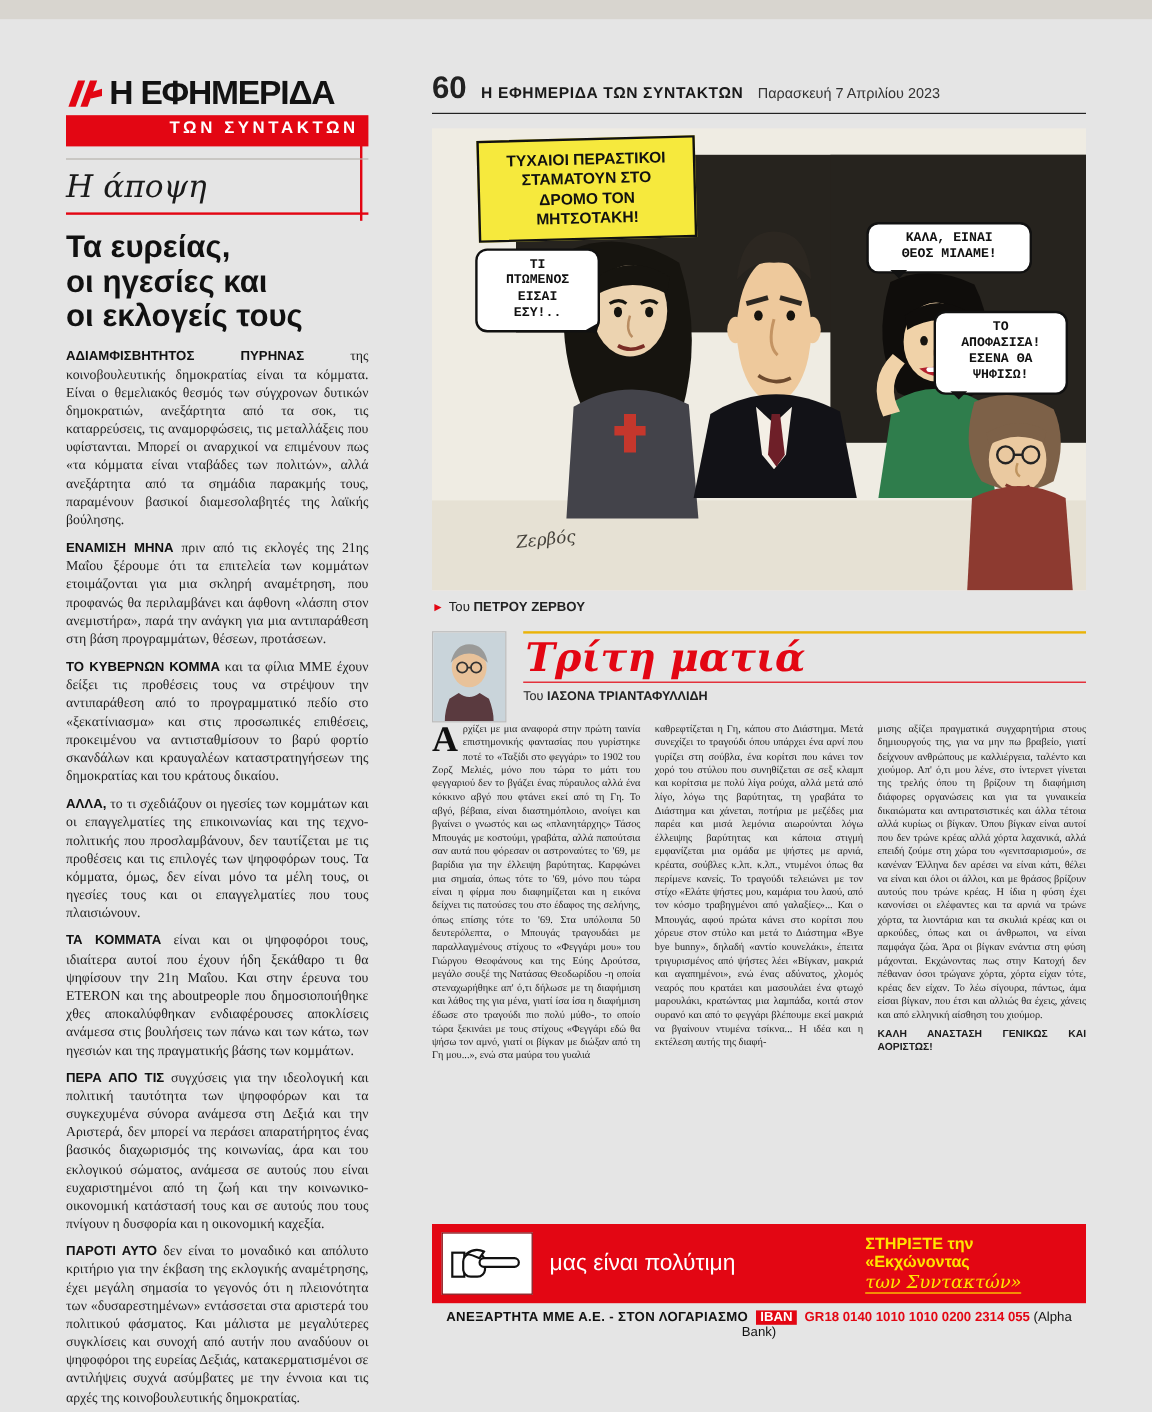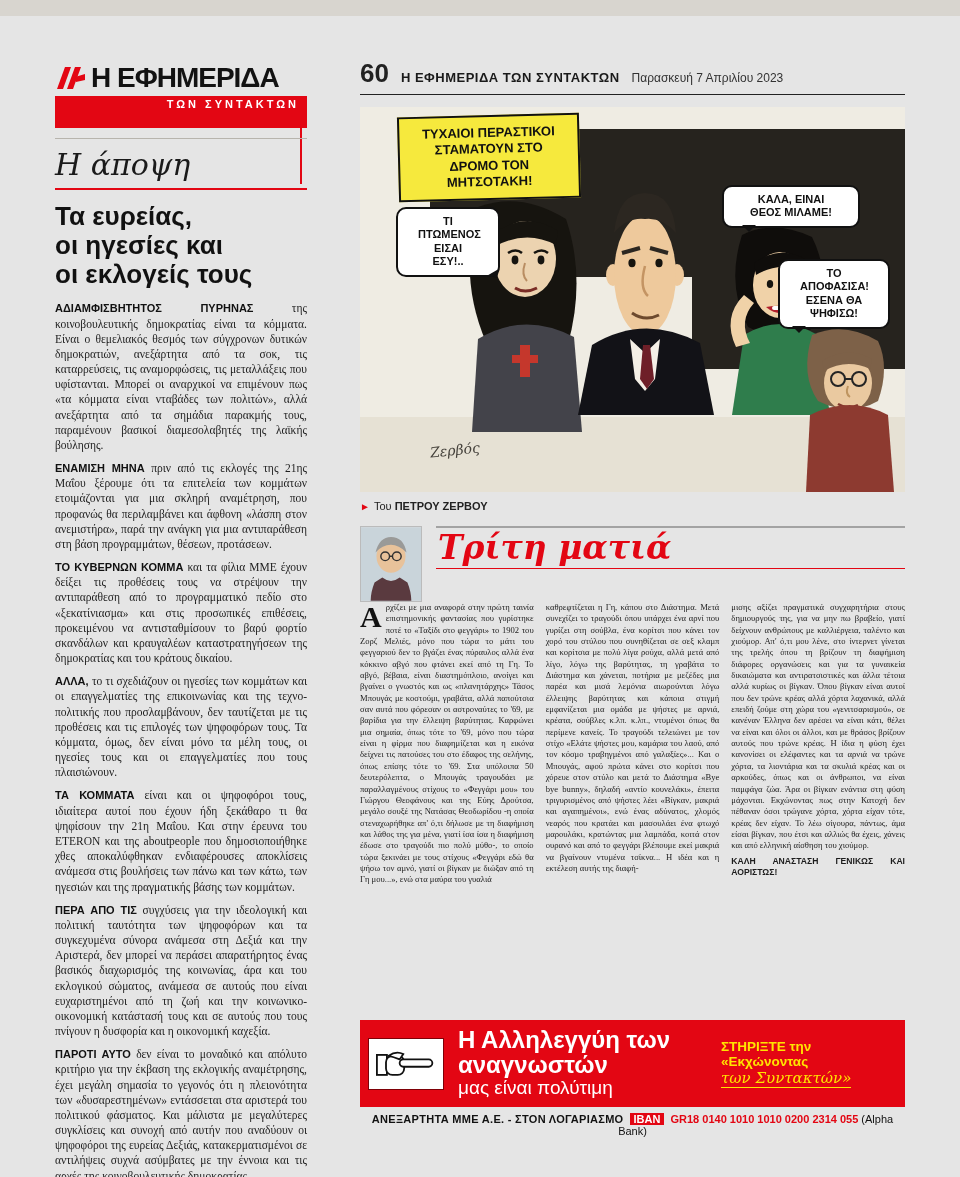--- a/index.html
+++ b/index.html
@@ -4,65 +4,65 @@
 <style>
   * { margin:0; padding:0; box-sizing:border-box; }
   body { background:#d8d5cf; font-family:"Liberation Sans", sans-serif; }
   .page { position:relative; width:960px; height:1177px; background:#e5e5e5; margin:16px auto; overflow:hidden; }
 
   
   .left-col { position:absolute; left:55px; top:46px; width:252px; }
   .logo { }
   .logo-top { display:flex; align-items:center; gap:6px; }
   .logo-line1 { font-size:28px; font-weight:800; letter-spacing:-1px; color:#121212; }
-  .logo-bar { margin-top:2px; background:#e30613; color:#fff; font-size:11px; font-weight:700;
-              letter-spacing:3px; text-align:right; padding:2px 8px 18px 0; }
+  .logo-bar { margin-top:2px; background:#e30613; color:#fff; font-size:14px; font-weight:700;
+              letter-spacing:3px; text-align:right; padding:2px 8px 8px 0; }
   .logo-rule { border:none; border-top:1px solid #b7b4ad; margin:10px 0 8px 0; }
-  .opinion-head { font-family:"DejaVu Serif", serif; font-style:italic; font-size:30px; color:#1a1a1a;
+  .opinion-head { font-family:"DejaVu Serif", serif; font-style:italic; font-size:26px; color:#1a1a1a;
                   padding-bottom:6px; border-bottom:2px solid #e30613; margin-bottom:12px; }
   .opinion-vline { position:absolute; left:300px; top:102px; width:2px; height:66px; background:#e30613; }
   .opinion-title { font-size:26px; font-weight:800; line-height:1.12; color:#111; white-space:pre-line;
                    margin-bottom:12px; }
   .op-para { font-family:"Liberation Serif", serif; font-size:11.5px; line-height:1.32; color:#1e1e1e;
              text-align:justify; margin-bottom:8px; }
   .op-lead { font-family:"Liberation Sans", sans-serif; font-weight:700; font-size:11px; color:#111; }
 
   
   .right-col { position:absolute; left:360px; top:42px; width:545px; }
   .page-head { display:flex; align-items:baseline; gap:12px; border-bottom:1.5px solid #222; padding-bottom:5px; }
   .page-num { font-size:26px; font-weight:700; color:#222; }
   .page-masthead { font-size:13px; font-weight:800; letter-spacing:.5px; color:#1a1a1a; }
   .page-date { font-size:12px; color:#333; }
 
   
   .cartoon { position:relative; margin-top:12px; width:545px; height:385px; background:#efece3; overflow:hidden; }
   .cartoon svg.cartoon-art { position:absolute; inset:0; width:100%; height:100%; }
   .bubble { position:absolute; background:#fff; border:2px solid #111; border-radius:10px;
-            padding:6px 20px; font-weight:700; font-size:11px; line-height:1.22; text-align:center; color:#111; z-index:3; }
+            padding:6px 20px; font-weight:700; font-size:11px; line-height:1.22; text-align:center; color:#111; z-index:3;font-family:Liberation Mono, monospace; }
   .bubble:after { content:""; position:absolute; width:0; height:0; border:7px solid transparent; }
   .bubble-left { left:36px; top:100px; width:104px; }
   .bubble-left:after { border-top-color:#111; right:-6px; bottom:-10px; transform:rotate(-30deg); }
   .bubble-rt { left:362px; top:78px; width:138px; }
   .bubble-rt:after { border-top-color:#111; left:18px; bottom:-13px; }
   .bubble-rb { left:418px; top:152px; width:112px;text-align:center; }
   .bubble-rb:after { border-top-color:#111; left:12px; bottom:-13px; }
   .shout { position:absolute; left:38px; top:8px; width:182px; background:#f6e93d; border:2px solid #111;
            font-weight:800; font-size:13px; line-height:1.25; text-align:center; color:#111;
            padding:8px 10px; transform:rotate(-1.5deg); z-index:3; }
   .cartoon-sign { position:absolute; left:70px; bottom:34px; font-family:"DejaVu Serif", serif;
                   font-style:italic; font-size:14px; color:#44403a; transform:rotate(-6deg); z-index:3; }
   .cartoon-credit { margin-top:8px; font-size:11px; color:#222; }
   .credit-arrow { color:#e30613; font-size:10px; margin-right:4px; }
   .credit-name { font-weight:700; }
 
   
   .tm { margin-top:14px; }
   .tm-header { display:flex; gap:14px; }
   .tm-photo { width:62px; height:76px; flex:none; border:1px solid #bbb; }
-  .tm-head-right { flex:1; border-top:2px solid #a3a3a3; }
+  .tm-head-right { flex:1; border-top:2px solid #eab308; }
   .tm-script { font-family:"DejaVu Serif", serif; font-style:italic; font-weight:700; color:#e30613;
                font-size:33px; line-height:1.1; padding:2px 0 2px 2px; border-bottom:1.5px solid #e30613; }
   .tm-byline { margin-top:5px; font-size:10.5px; color:#222; }
   .tm-byline b { font-weight:700; }
   .tm-title { margin:12px 0 10px 0; text-align:center; font-size:21px; font-weight:800; color:#101010;
               line-height:1.18; white-space:pre-line; }
   .tm-cols { display:flex; gap:12px; height:408px; overflow:hidden; }
   .tm-col { flex:1; font-family:"Liberation Serif", serif; font-size:8.6px; line-height:1.32;
             text-align:justify; color:#1c1c1c; }
   .dropcap { float:left; font-size:30px; line-height:.85; font-weight:700; padding:2px 4px 0 0; color:#111;
@@ -232,20 +232,24 @@
           <rect width="62" height="76" fill="#c9d4da"></rect>
           <ellipse cx="31" cy="30" rx="15" ry="17" fill="#e8c29a"></ellipse>
           <path d="M15,26 q4,-16 16,-16 q13,0 16,16 q-8,-8 -16,-8 q-9,0 -16,8 z" fill="#9a9a98"></path>
           <circle cx="25" cy="30" r="4.5" fill="none" stroke="#333" stroke-width="1.5"></circle>
           <circle cx="37" cy="30" r="4.5" fill="none" stroke="#333" stroke-width="1.5"></circle>
           <path d="M29,30 h4" stroke="#333" stroke-width="1.5"></path>
           <path d="M22,52 q9,7 18,0 l8,5 q4,10 4,19 h-42 q0,-9 4,-19 z" fill="#5a3a3f"></path>
         </svg>
         <div class="tm-head-right">
           <div class="tm-script">Τρίτη ματιά</div>
+          <div class="tm-byline">
+            <span>Του</span>
+            <b>ΙΑΣΟΝΑ ΤΡΙΑΝΤΑΦΥΛΛΙΔΗ</b>
+          </div>
         </div>
       </div>
 
 
       <div class="tm-cols">
         <div class="tm-col">
           <span class="dropcap">Α</span><span>ρχίζει με μια αναφορά στην πρώτη ταινία επιστημονικής φαντασίας που γυρίστηκε ποτέ το «Ταξίδι στο φεγγάρι» το 1902 του Ζορζ Μελιές, μόνο που τώρα το μάτι του φεγγαριού δεν το βγάζει ένας πύραυλος αλλά ένα κόκκινο αβγό που φτάνει εκεί από τη Γη. Το αβγό, βέβαια, είναι διαστημόπλοιο, ανοίγει και βγαίνει ο γνωστός και ως «πλανητάρχης» Τάσος Μπουγάς με κοστούμι, γραβάτα, αλλά παπούτσια σαν αυτά που φόρεσαν οι αστροναύτες το '69, με βαρίδια για την έλλειψη βαρύτητας. Καρφώνει μια σημαία, όπως τότε το '69, μόνο που τώρα είναι η φίρμα που διαφημίζεται και η εικόνα δείχνει τις πατούσες του στο έδαφος της σελήνης, όπως επίσης τότε το '69. Στα υπόλοιπα 50 δευτερόλεπτα, ο Μπουγάς τραγουδάει με παραλλαγμένους στίχους το «Φεγγάρι μου» του Γιώργου Θεοφάνους και της Εύης Δρούτσα, μεγάλο σουξέ της Νατάσας Θεοδωρίδου -η οποία στεναχωρήθηκε απ' ό,τι δήλωσε με τη διαφήμιση και λάθος της για μένα, γιατί ίσα ίσα η διαφήμιση έδωσε στο τραγούδι πιο πολύ μύθο-, το οποίο τώρα ξεκινάει με τους στίχους «Φεγγάρι εδώ θα ψήσω τον αμνό, γιατί οι βίγκαν με διώξαν από τη Γη μου...», ενώ στα μαύρα του γυαλιά</span>
         </div>
         <div class="tm-col">
           <span>καθρεφτίζεται η Γη, κάπου στο Διάστημα. Μετά συνεχίζει το τραγούδι όπου υπάρχει ένα αρνί που γυρίζει στη σούβλα, ένα κορίτσι που κάνει τον χορό του στύλου που συνηθίζεται σε σεξ κλαμπ και κορίτσια με πολύ λίγα ρούχα, αλλά μετά από λίγο, λόγω της βαρύτητας, τη γραβάτα το Διάστημα και χάνεται, ποτήρια με μεζέδες μια παρέα και μισά λεμόνια αιωρούνται λόγω έλλειψης βαρύτητας και κάποια στιγμή εμφανίζεται μια ομάδα με ψήστες με αρνιά, κρέατα, σούβλες κ.λπ. κ.λπ., ντυμένοι όπως θα περίμενε κανείς. Το τραγούδι τελειώνει με τον στίχο «Ελάτε ψήστες μου, καμάρια του λαού, από τον κόσμο τραβηγμένοι από γαλαξίες»... Και ο Μπουγάς, αφού πρώτα κάνει στο κορίτσι που χόρευε στον στύλο και μετά το Διάστημα «Bye bye bunny», δηλαδή «αντίο κουνελάκι», έπειτα τριγυρισμένος από ψήστες λέει «Βίγκαν, μακριά και αγαπημένοι», ενώ ένας αδύνατος, χλομός νεαρός που κρατάει και μασουλάει ένα φτωχό μαρουλάκι, κρατώντας μια λαμπάδα, κοιτά στον ουρανό και από το φεγγάρι βλέπουμε εκεί μακριά να βγαίνουν ντυμένα τσίκνα... Η ιδέα και η εκτέλεση αυτής της διαφή-</span>
@@ -263,21 +267,20 @@
           <svg viewBox="0 0 70 44" width="66" height="40">
             <g fill="#fff" stroke="#111" stroke-width="2">
               <rect x="3" y="12" width="11" height="22"></rect>
               <rect x="13" y="13" width="20" height="21" rx="7"></rect>
               <rect x="28" y="17" width="36" height="8" rx="4"></rect>
               <path d="M16,13 q8,-6 16,-2 l-4,6 q-7,-3 -12,-4 z"></path>
             </g>
           </svg>
         </div>
         <div class="banner-main">
-          <div class="banner-h1">Η Αλληλεγγύη των αναγνωστών</div>
           <div class="banner-h2">μας είναι πολύτιμη</div>
         </div>
         <div class="banner-support">
           <div class="banner-s1">ΣΤΗΡΙΞΤΕ την «Εκχώνοντας</div>
           <div class="banner-s2">των Συντακτών»</div>
         </div>
       </div>
       <div class="banner-foot">
         <span class="pre">ΑΝΕΞΑΡΤΗΤΑ ΜΜΕ Α.Ε. - ΣΤΟΝ ΛΟΓΑΡΙΑΣΜΟ</span>
         <span class="iban-chip">IBAN</span>

